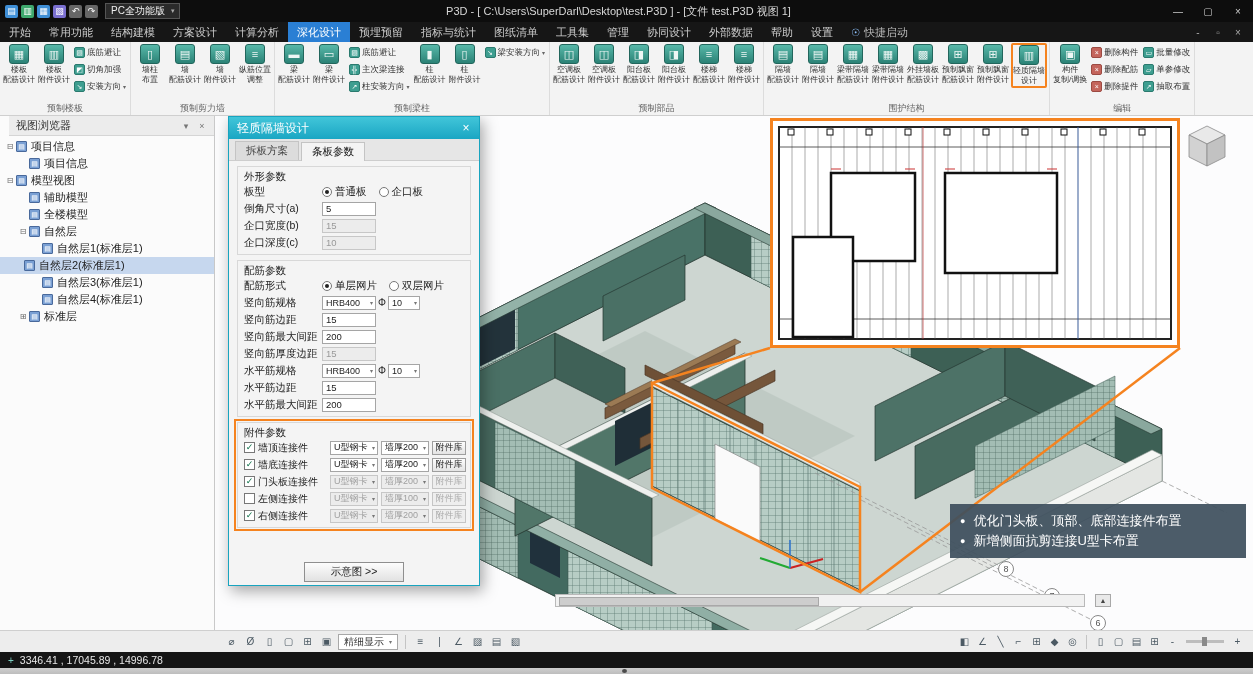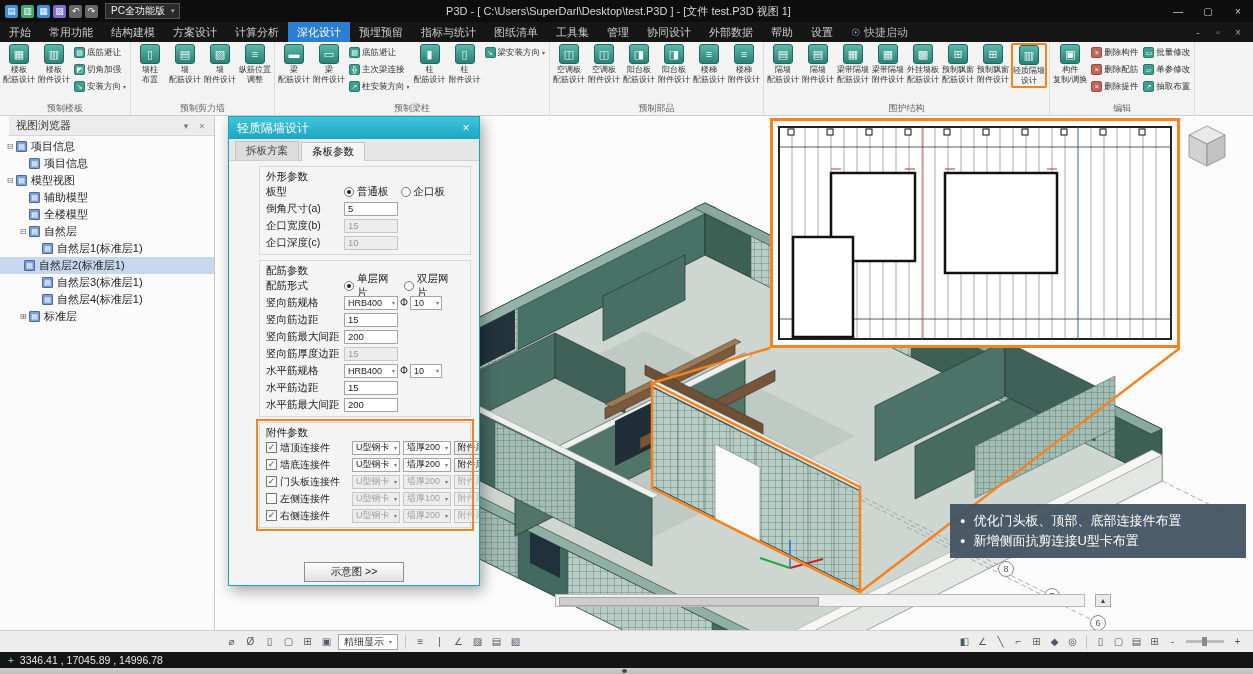--- a/index.html
+++ b/index.html
@@ -96,21 +96,21 @@
     border:1px solid #18a4bf;box-shadow:3px 5px 14px rgba(0,0,0,.35);z-index:30;display:flex;flex-direction:column;}
   .dtitle{height:22px;background:linear-gradient(#41c5d9,#1aa6c3);color:#fff;font-size:12px;
     display:flex;align-items:center;padding-left:8px;flex:none;gap:20px;}
   .dclose{margin-left:auto;width:26px;height:22px;display:flex;align-items:center;justify-content:center;
     font-size:12px;cursor:default;}
   .dtabs{height:22px;background:#e6e6e6;display:flex;align-items:flex-end;padding:3px 6px 0;gap:2px;flex:none;
     border-bottom:1px solid #cdcdcd;}
   .dtab{height:19px;padding:0 10px;font-size:10.5px;color:#444;background:#dcdcdc;border:1px solid #c4c4c4;
     border-bottom:none;display:flex;align-items:center;}
   .dtab.active{background:#f4f4f4;color:#111;position:relative;top:1px;}
-  .dbody{flex:1;padding:5px 8px 4px;overflow:hidden;margin-left:22px;}
+  .dbody{flex:1;padding:5px 8px 4px;overflow:hidden;}
   .dsection{border:1px solid #d8d8d8;padding:2px 6px 3px;margin-bottom:5px;background:#f4f4f4;}
   .dsection.hl{outline:2px solid #f5831f;outline-offset:1px;}
   .dshead{font-size:10.5px;color:#222;height:14px;line-height:14px;}
   .drow{height:17px;display:flex;align-items:center;font-size:10.5px;color:#222;}
   .dlabel{width:78px;flex:none;white-space:nowrap;overflow:hidden;}
   .dlabel.wide{width:96px;}
   .dinput{width:54px;height:14px;border:1px solid #a5a5a5;background:#fff;font-size:9.5px;color:#222;
     display:flex;align-items:center;padding:0 3px;}
   .dinput.dis{background:#ececec;color:#999;border-color:#c7c7c7;}
   .combo{height:14px;border:1px solid #a5a5a5;background:#fff;font-size:9px;color:#222;

